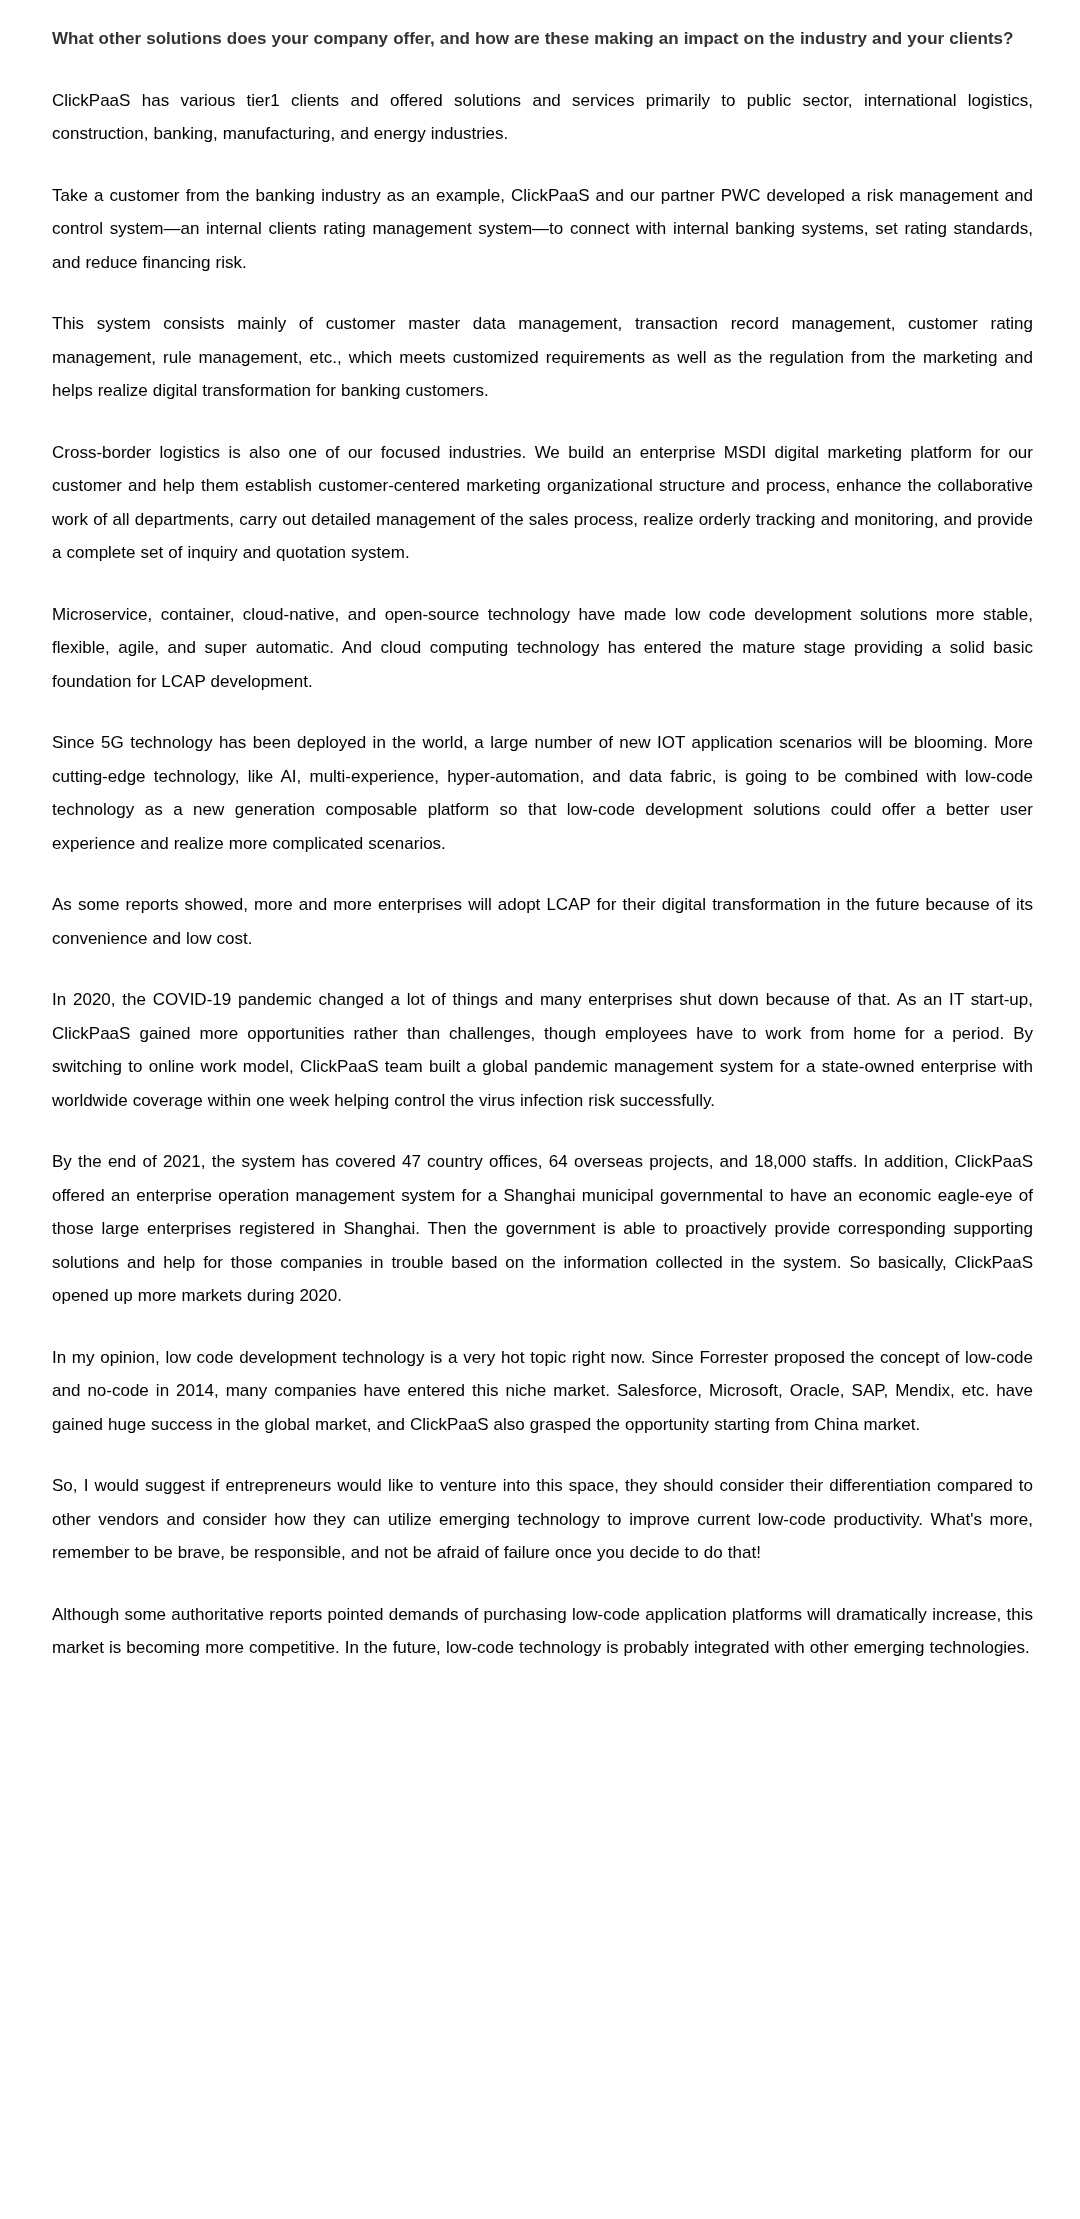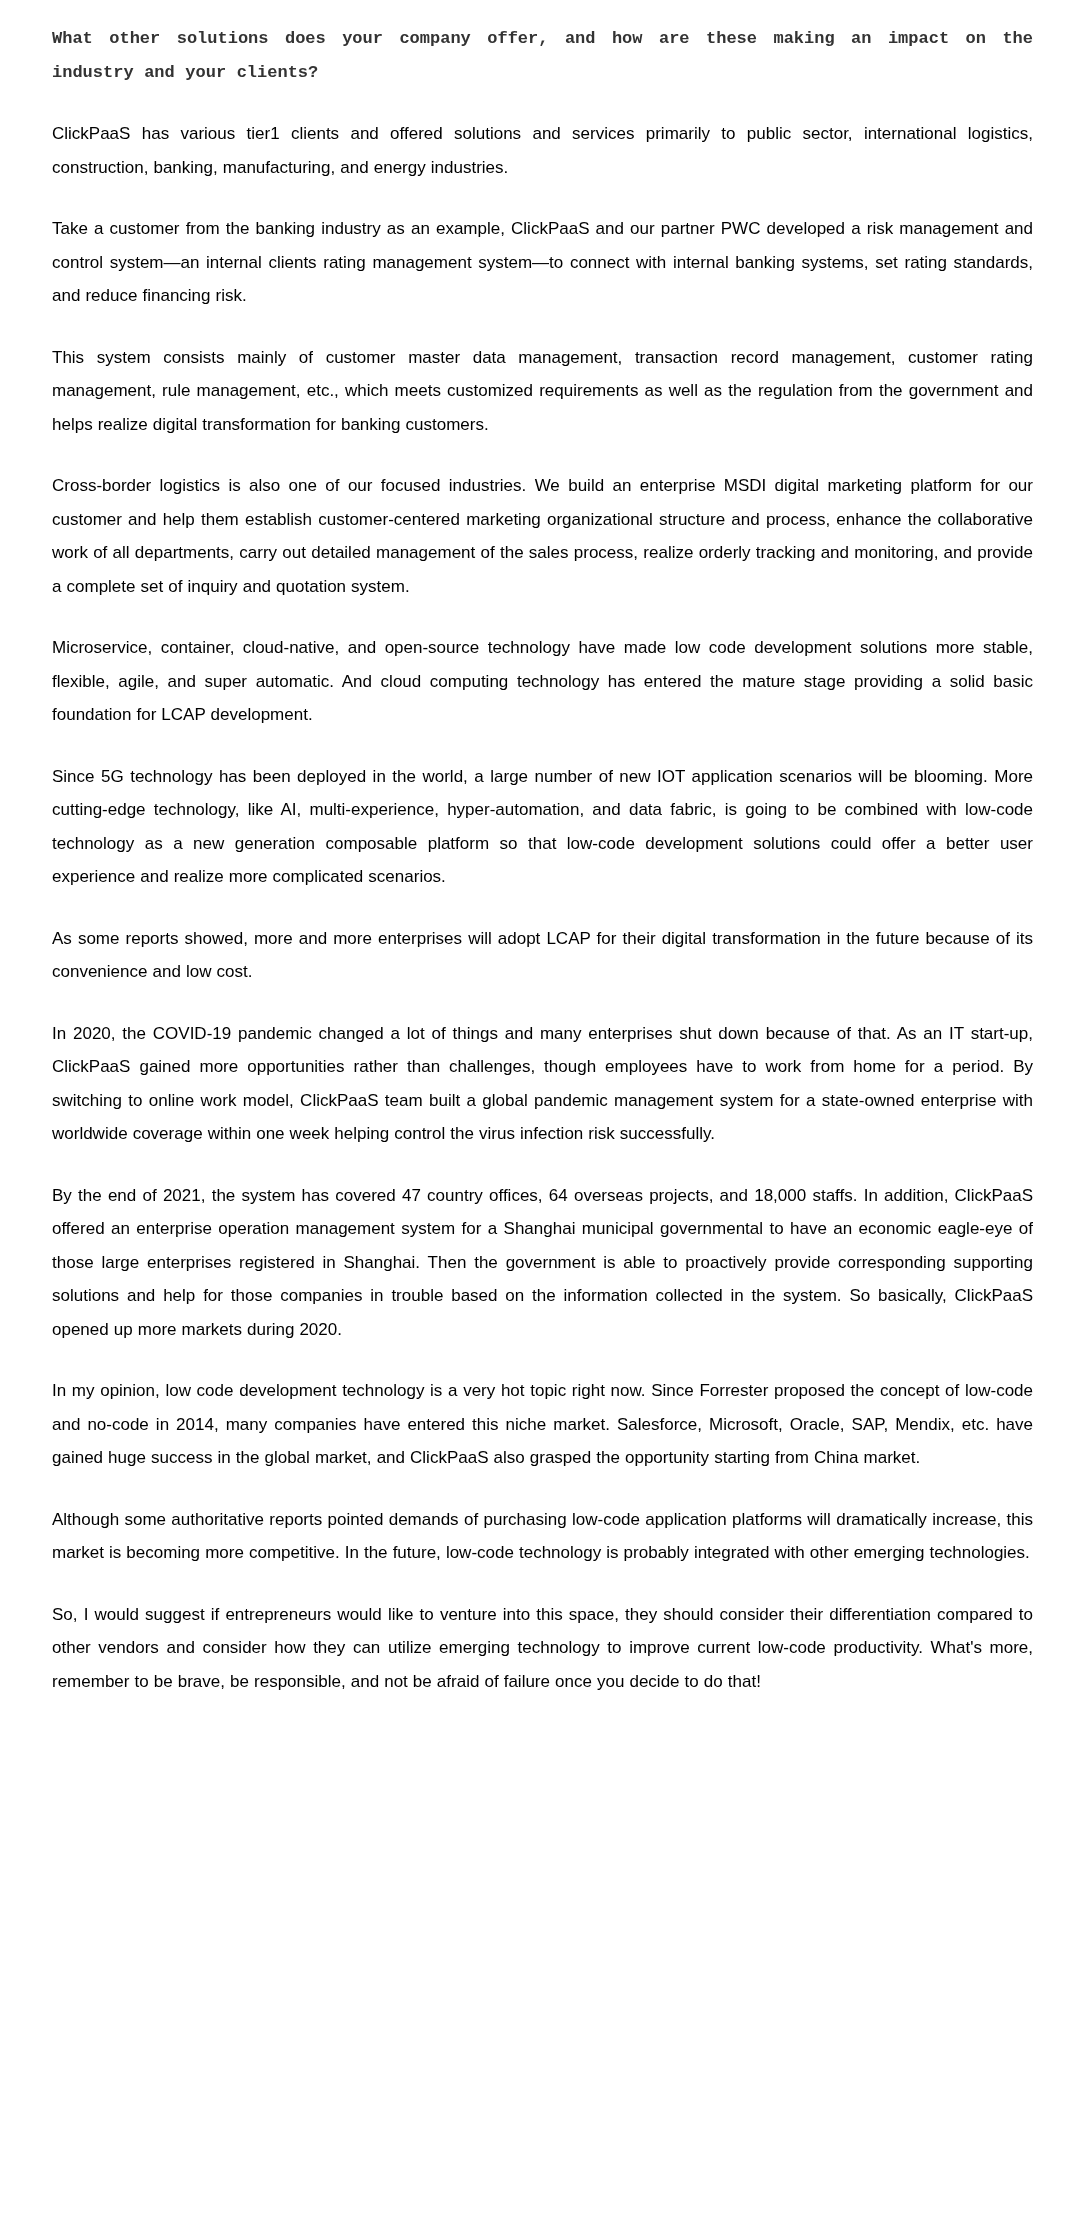--- a/index.html
+++ b/index.html
@@ -19,36 +19,35 @@
     margin: 0 0 28px 0;
     font-size: 17px;
     line-height: 33.5px;
     text-align: justify;
     color: #000000;
     word-spacing: 0.02em;
   }
   .doc p.q {
     font-weight: bold;
     color: #333333;
-    font-family: Liberation Mono, monospace;
   }
   .doc p:last-child {
     margin-bottom: 0;
   }
 </style>
 </head>
 <body>
 
 <article class="doc">
   <p class="q">What other solutions does your company offer, and how are these making an impact on the industry and your clients?</p>
   <p class="a">ClickPaaS has various tier1 clients and offered solutions and services primarily to public sector, international logistics, construction, banking, manufacturing, and energy industries.</p>
   <p class="a">Take a customer from the banking industry as an example, ClickPaaS and our partner PWC developed a risk management and control system—an internal clients rating management system—to connect with internal banking systems, set rating standards, and reduce financing risk.</p>
-  <p class="a">This system consists mainly of customer master data management, transaction record management, customer rating management, rule management, etc., which meets customized requirements as well as the regulation from the government and helps realize digital transformation for banking customers.</p>
+  <p class="a">This system consists mainly of customer master data management, transaction record management, customer rating management, rule management, etc., which meets customized requirements as well as the regulation from the marketing and helps realize digital transformation for banking customers.</p>
   <p class="a">Cross-border logistics is also one of our focused industries. We build an enterprise MSDI digital marketing platform for our customer and help them establish customer-centered marketing organizational structure and process, enhance the collaborative work of all departments, carry out detailed management of the sales process, realize orderly tracking and monitoring, and provide a complete set of inquiry and quotation system.</p>
   <p class="a">Microservice, container, cloud-native, and open-source technology have made low code development solutions more stable, flexible, agile, and super automatic. And cloud computing technology has entered the mature stage providing a solid basic foundation for LCAP development.</p>
   <p class="a">Since 5G technology has been deployed in the world, a large number of new IOT application scenarios will be blooming. More cutting-edge technology, like AI, multi-experience, hyper-automation, and data fabric, is going to be combined with low-code technology as a new generation composable platform so that low-code development solutions could offer a better user experience and realize more complicated scenarios.</p>
   <p class="a">As some reports showed, more and more enterprises will adopt LCAP for their digital transformation in the future because of its convenience and low cost.</p>
   <p class="a">In 2020, the COVID-19 pandemic changed a lot of things and many enterprises shut down because of that. As an IT start-up, ClickPaaS gained more opportunities rather than challenges, though employees have to work from home for a period. By switching to online work model, ClickPaaS team built a global pandemic management system for a state-owned enterprise with worldwide coverage within one week helping control the virus infection risk successfully.</p>
   <p class="a">By the end of 2021, the system has covered 47 country offices, 64 overseas projects, and 18,000 staffs. In addition, ClickPaaS offered an enterprise operation management system for a Shanghai municipal governmental to have an economic eagle-eye of those large enterprises registered in Shanghai. Then the government is able to proactively provide corresponding supporting solutions and help for those companies in trouble based on the information collected in the system. So basically, ClickPaaS opened up more markets during 2020.</p>
   <p class="a">In my opinion, low code development technology is a very hot topic right now. Since Forrester proposed the concept of low-code and no-code in 2014, many companies have entered this niche market. Salesforce, Microsoft, Oracle, SAP, Mendix, etc. have gained huge success in the global market, and ClickPaaS also grasped the opportunity starting from China market.</p>
+  <p class="a">So, I would suggest if entrepreneurs would like to venture into this space, they should consider their differentiation compared to other vendors and consider how they can utilize emerging technology to improve current low-code productivity. What's more, remember to be brave, be responsible, and not be afraid of failure once you decide to do that!</p>
   <p class="a">Although some authoritative reports pointed demands of purchasing low-code application platforms will dramatically increase, this market is becoming more competitive. In the future, low-code technology is probably integrated with other emerging technologies.</p>
-  <p class="a">So, I would suggest if entrepreneurs would like to venture into this space, they should consider their differentiation compared to other vendors and consider how they can utilize emerging technology to improve current low-code productivity. What's more, remember to be brave, be responsible, and not be afraid of failure once you decide to do that!</p>
 </article>
 
 </body></html>

